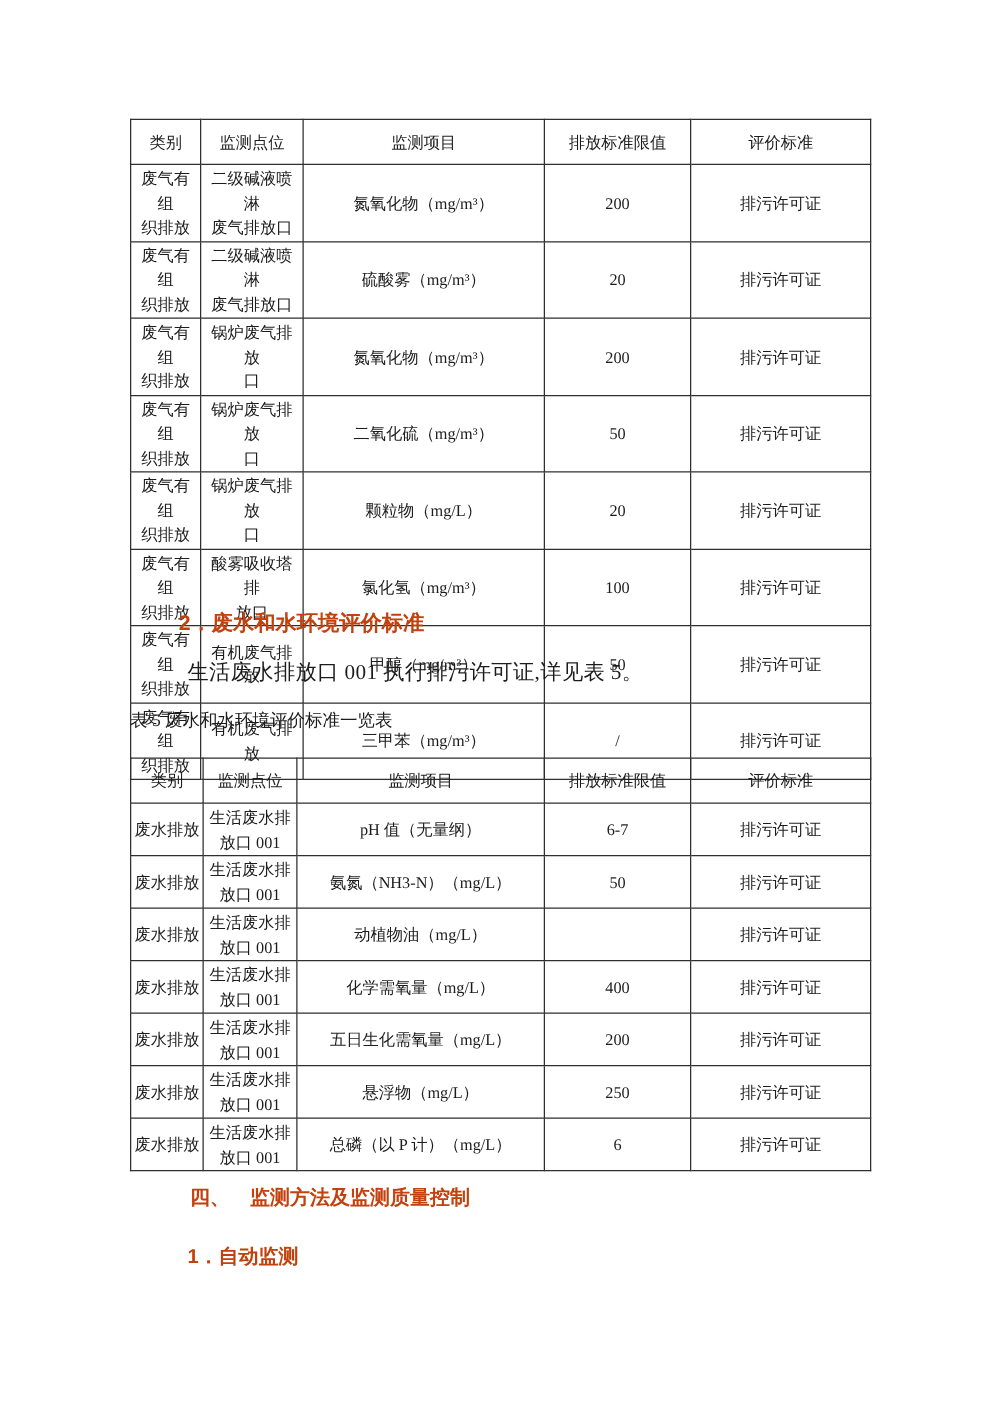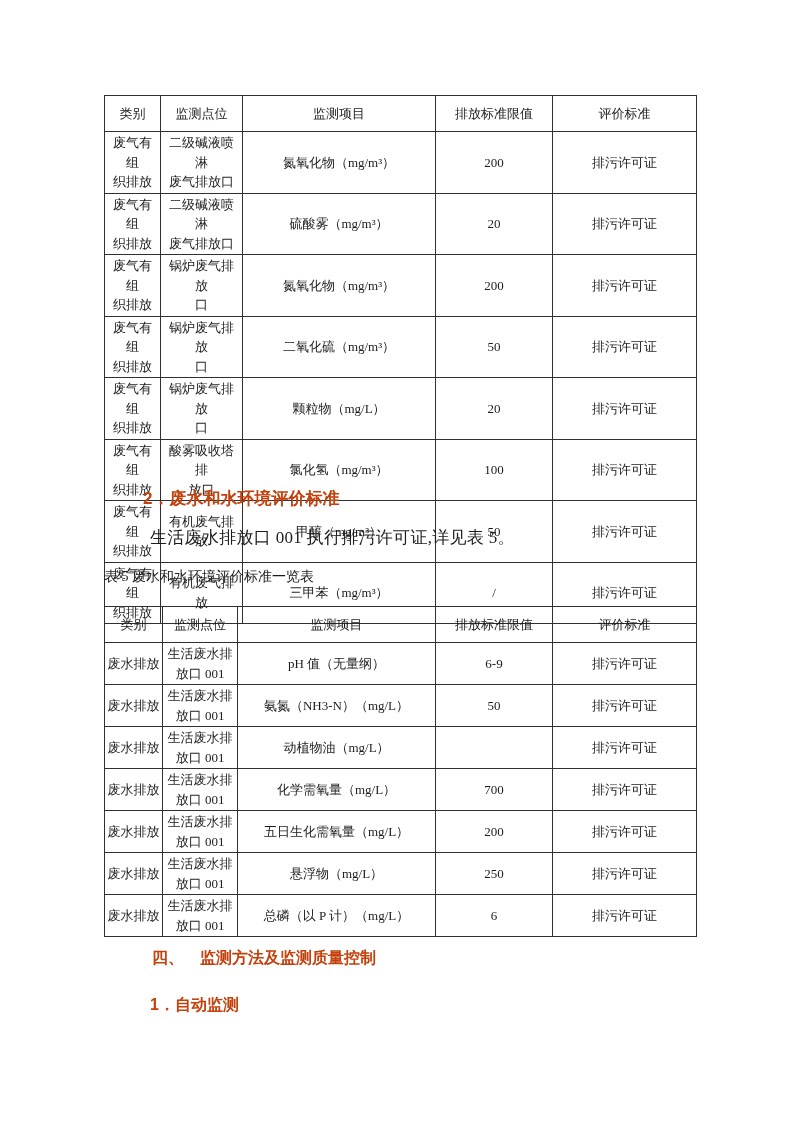--- a/index.html
+++ b/index.html
@@ -175,21 +175,21 @@
           <th>排放标准限值</th>
           <th>评价标准</th>
         </tr>
       </thead>
       <tbody>
         <tr>
           <td>废水排放</td>
           <td>生活废水排
 放口 001</td>
           <td>pH 值（无量纲）</td>
-          <td>6-9</td>
+          <td>6-7</td>
           <td>排污许可证</td>
         </tr>
         <tr>
           <td>废水排放</td>
           <td>生活废水排
 放口 001</td>
           <td>氨氮（NH3-N）（mg/L）</td>
           <td>50</td>
           <td>排污许可证</td>
         </tr>
@@ -199,21 +199,21 @@
 放口 001</td>
           <td>动植物油（mg/L）</td>
           <td></td>
           <td>排污许可证</td>
         </tr>
         <tr>
           <td>废水排放</td>
           <td>生活废水排
 放口 001</td>
           <td>化学需氧量（mg/L）</td>
-          <td>700</td>
+          <td>400</td>
           <td>排污许可证</td>
         </tr>
         <tr>
           <td>废水排放</td>
           <td>生活废水排
 放口 001</td>
           <td>五日生化需氧量（mg/L）</td>
           <td>200</td>
           <td>排污许可证</td>
         </tr>

